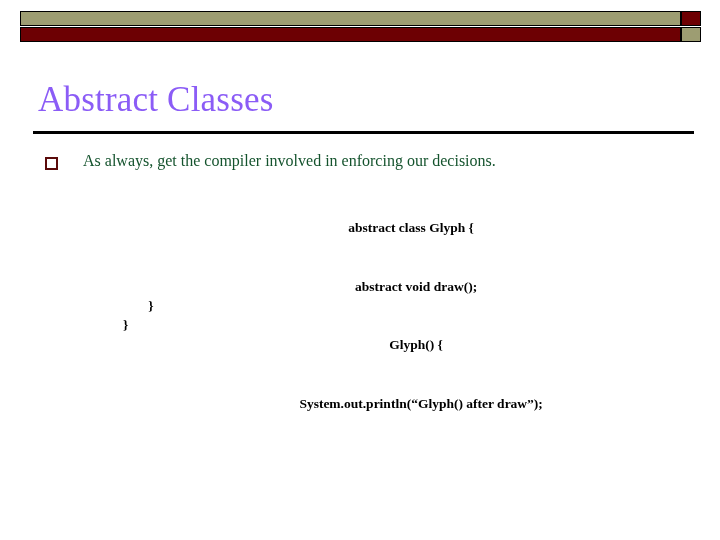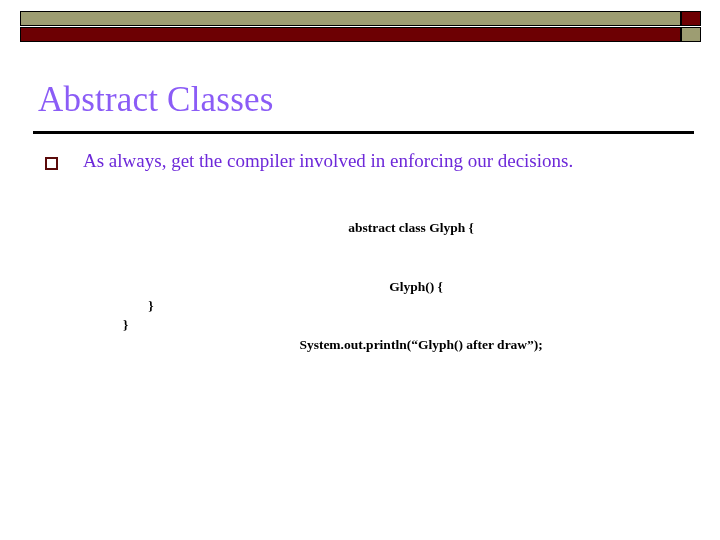--- a/index.html
+++ b/index.html
@@ -97,22 +97,22 @@
     width: 13px;
     height: 13px;
     margin-left: 12px;
     margin-top: 11px;
     border: 2px solid #5b0b0b;
     box-sizing: border-box;
   }
   .bullet-text {
     flex: 1 1 auto;
     margin-left: 25px;
-    color: #6d28d9;
-    font-size: 19px;
+    color: #14532d;
+    font-size: 16px;
     line-height: 30px;
   }
 
   
   #code-block {
     position: relative;
     margin-left: 90px;
     margin-top: 3px;
     color: #000000;
     font-family: "Liberation Serif", "DejaVu Serif", serif;
@@ -153,20 +153,21 @@
 
 <div id="body">
 
   <div class="bullet-row">
     <div class="bullet-mark"></div>
     <div class="bullet-text">As always, get the compiler involved in enforcing our decisions.</div>
   </div>
 
   <div id="code-block">
     <div class="code-line">abstract class Glyph {</div>
+    <div class="code-line">   abstract void draw();</div>
     <div class="code-line">   Glyph() {</div>
     <div class="code-line">      System.out.println(“Glyph() after draw”);</div>
 
     <div class="overflow-brace" id="brace-inner">   }</div>
     <div class="overflow-brace" id="brace-outer">}</div>
   </div>
 
 </div>
 
 </body></html>

